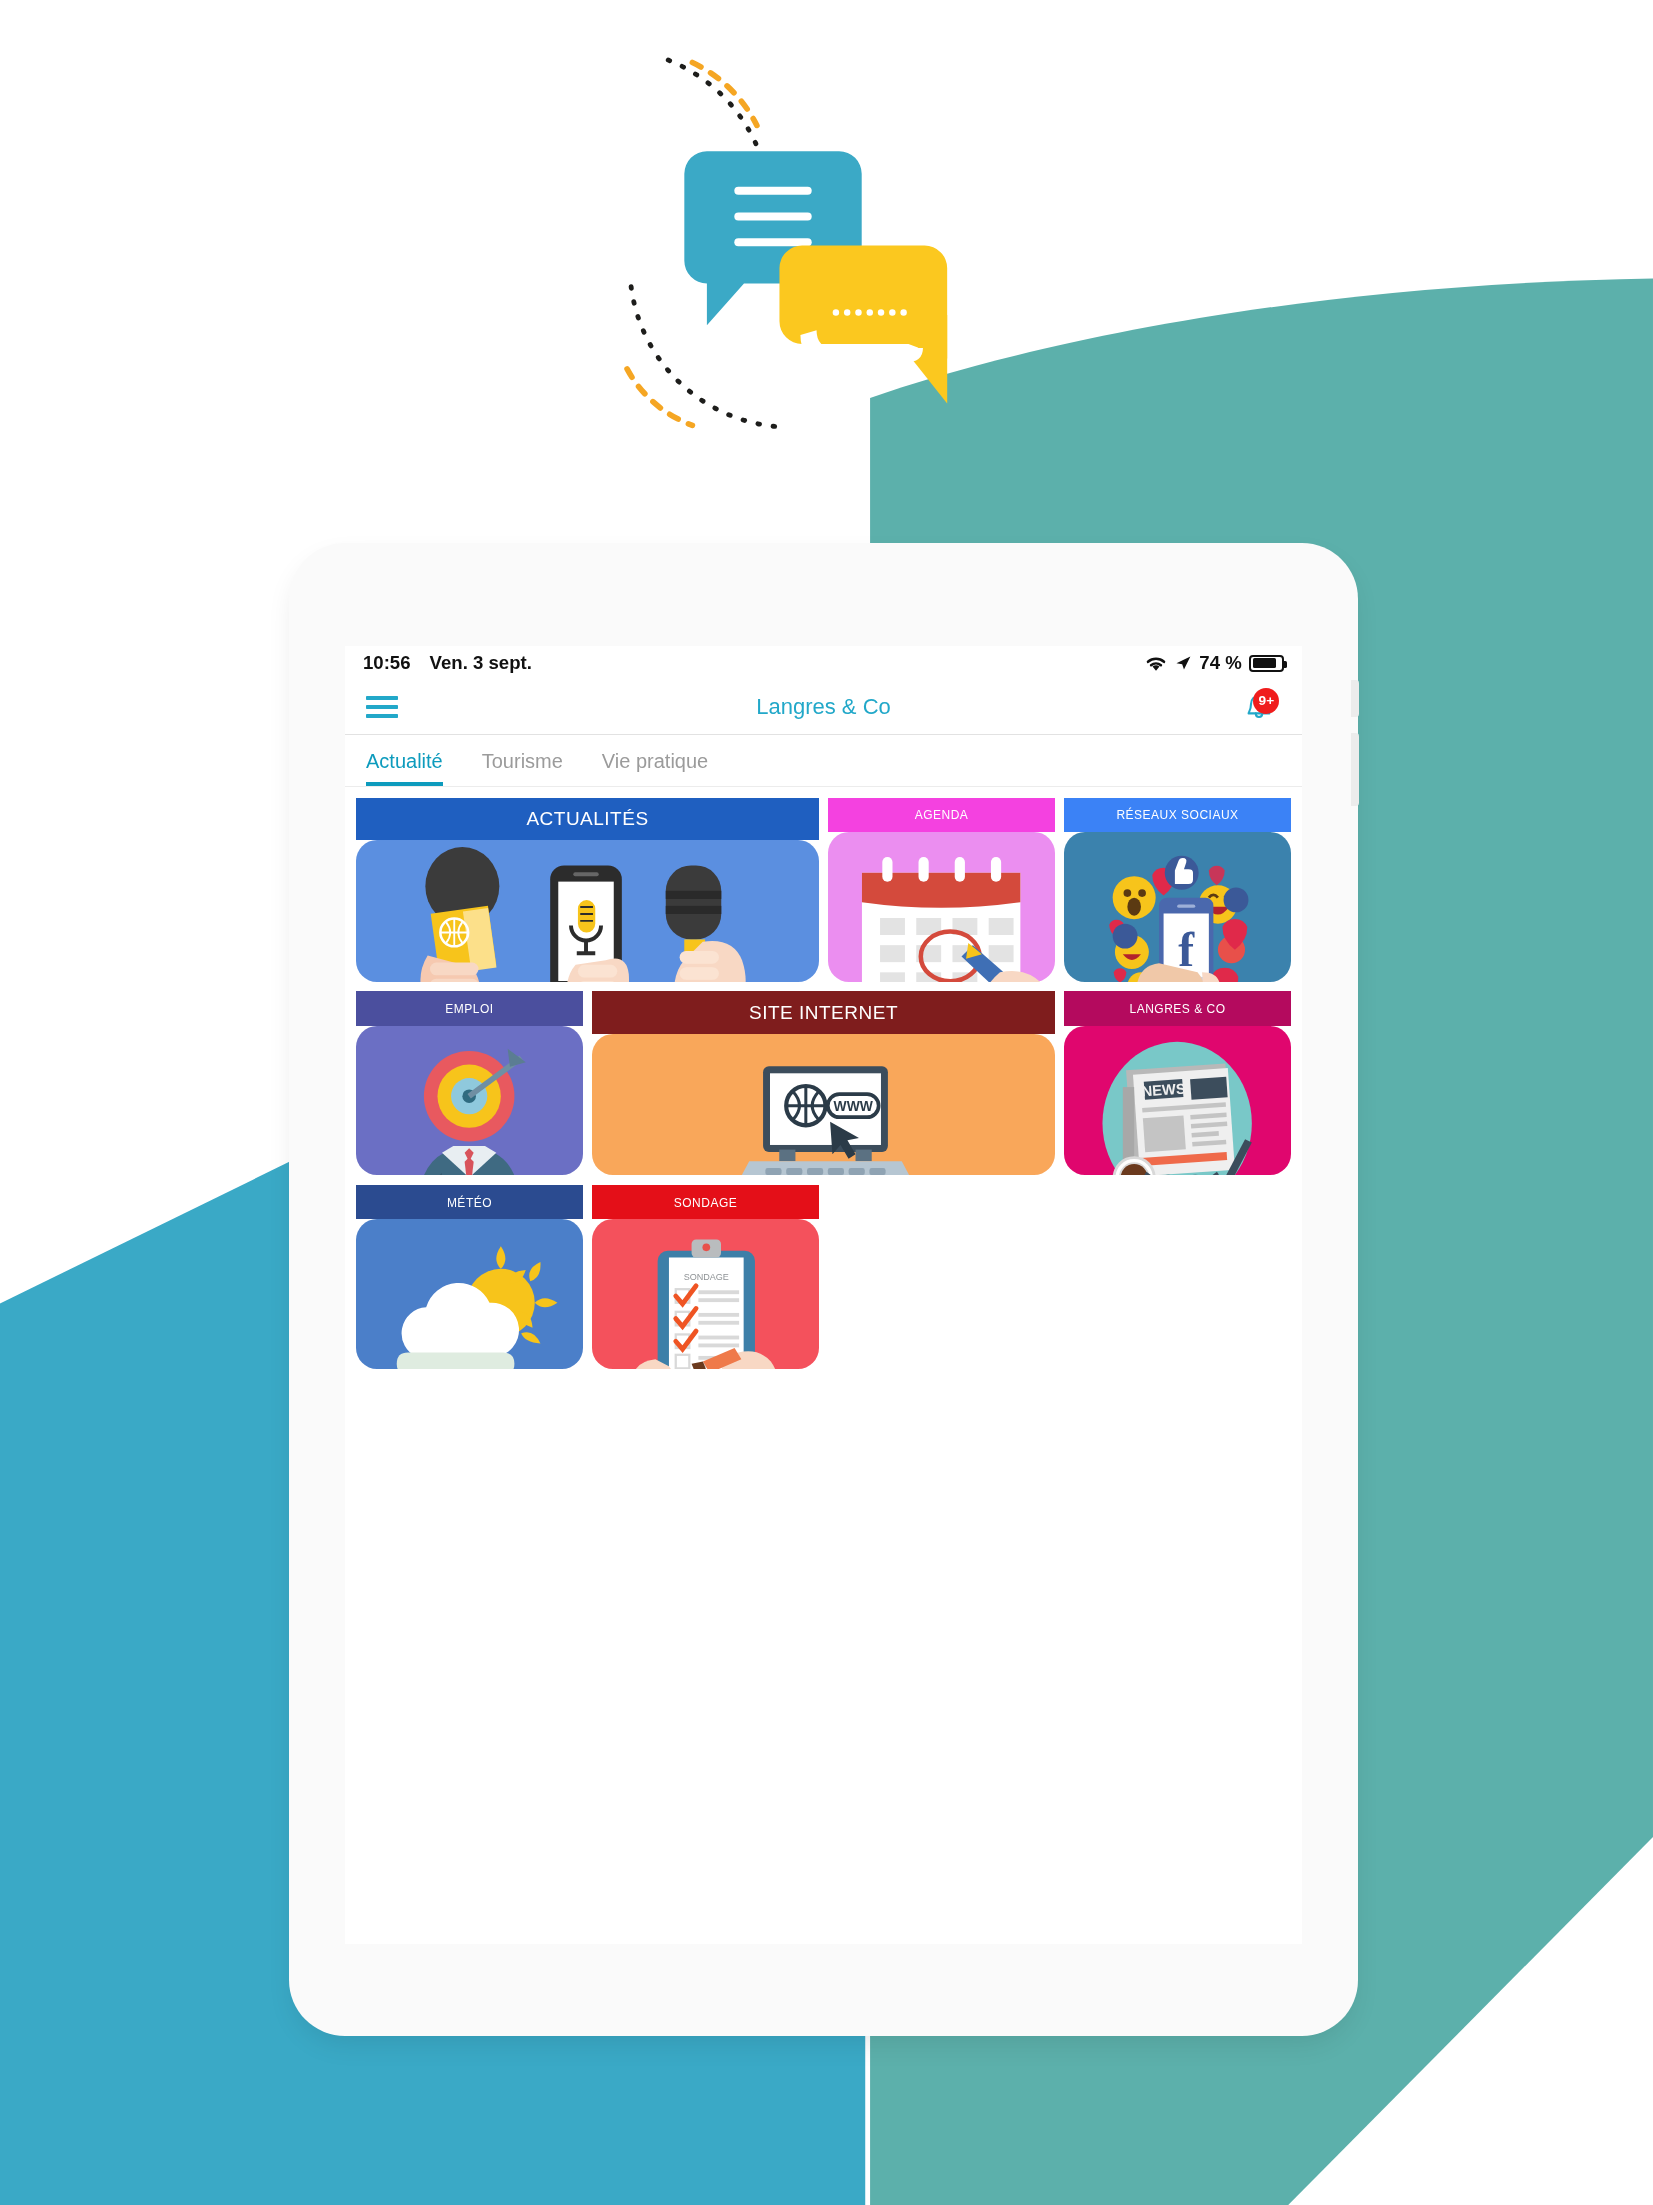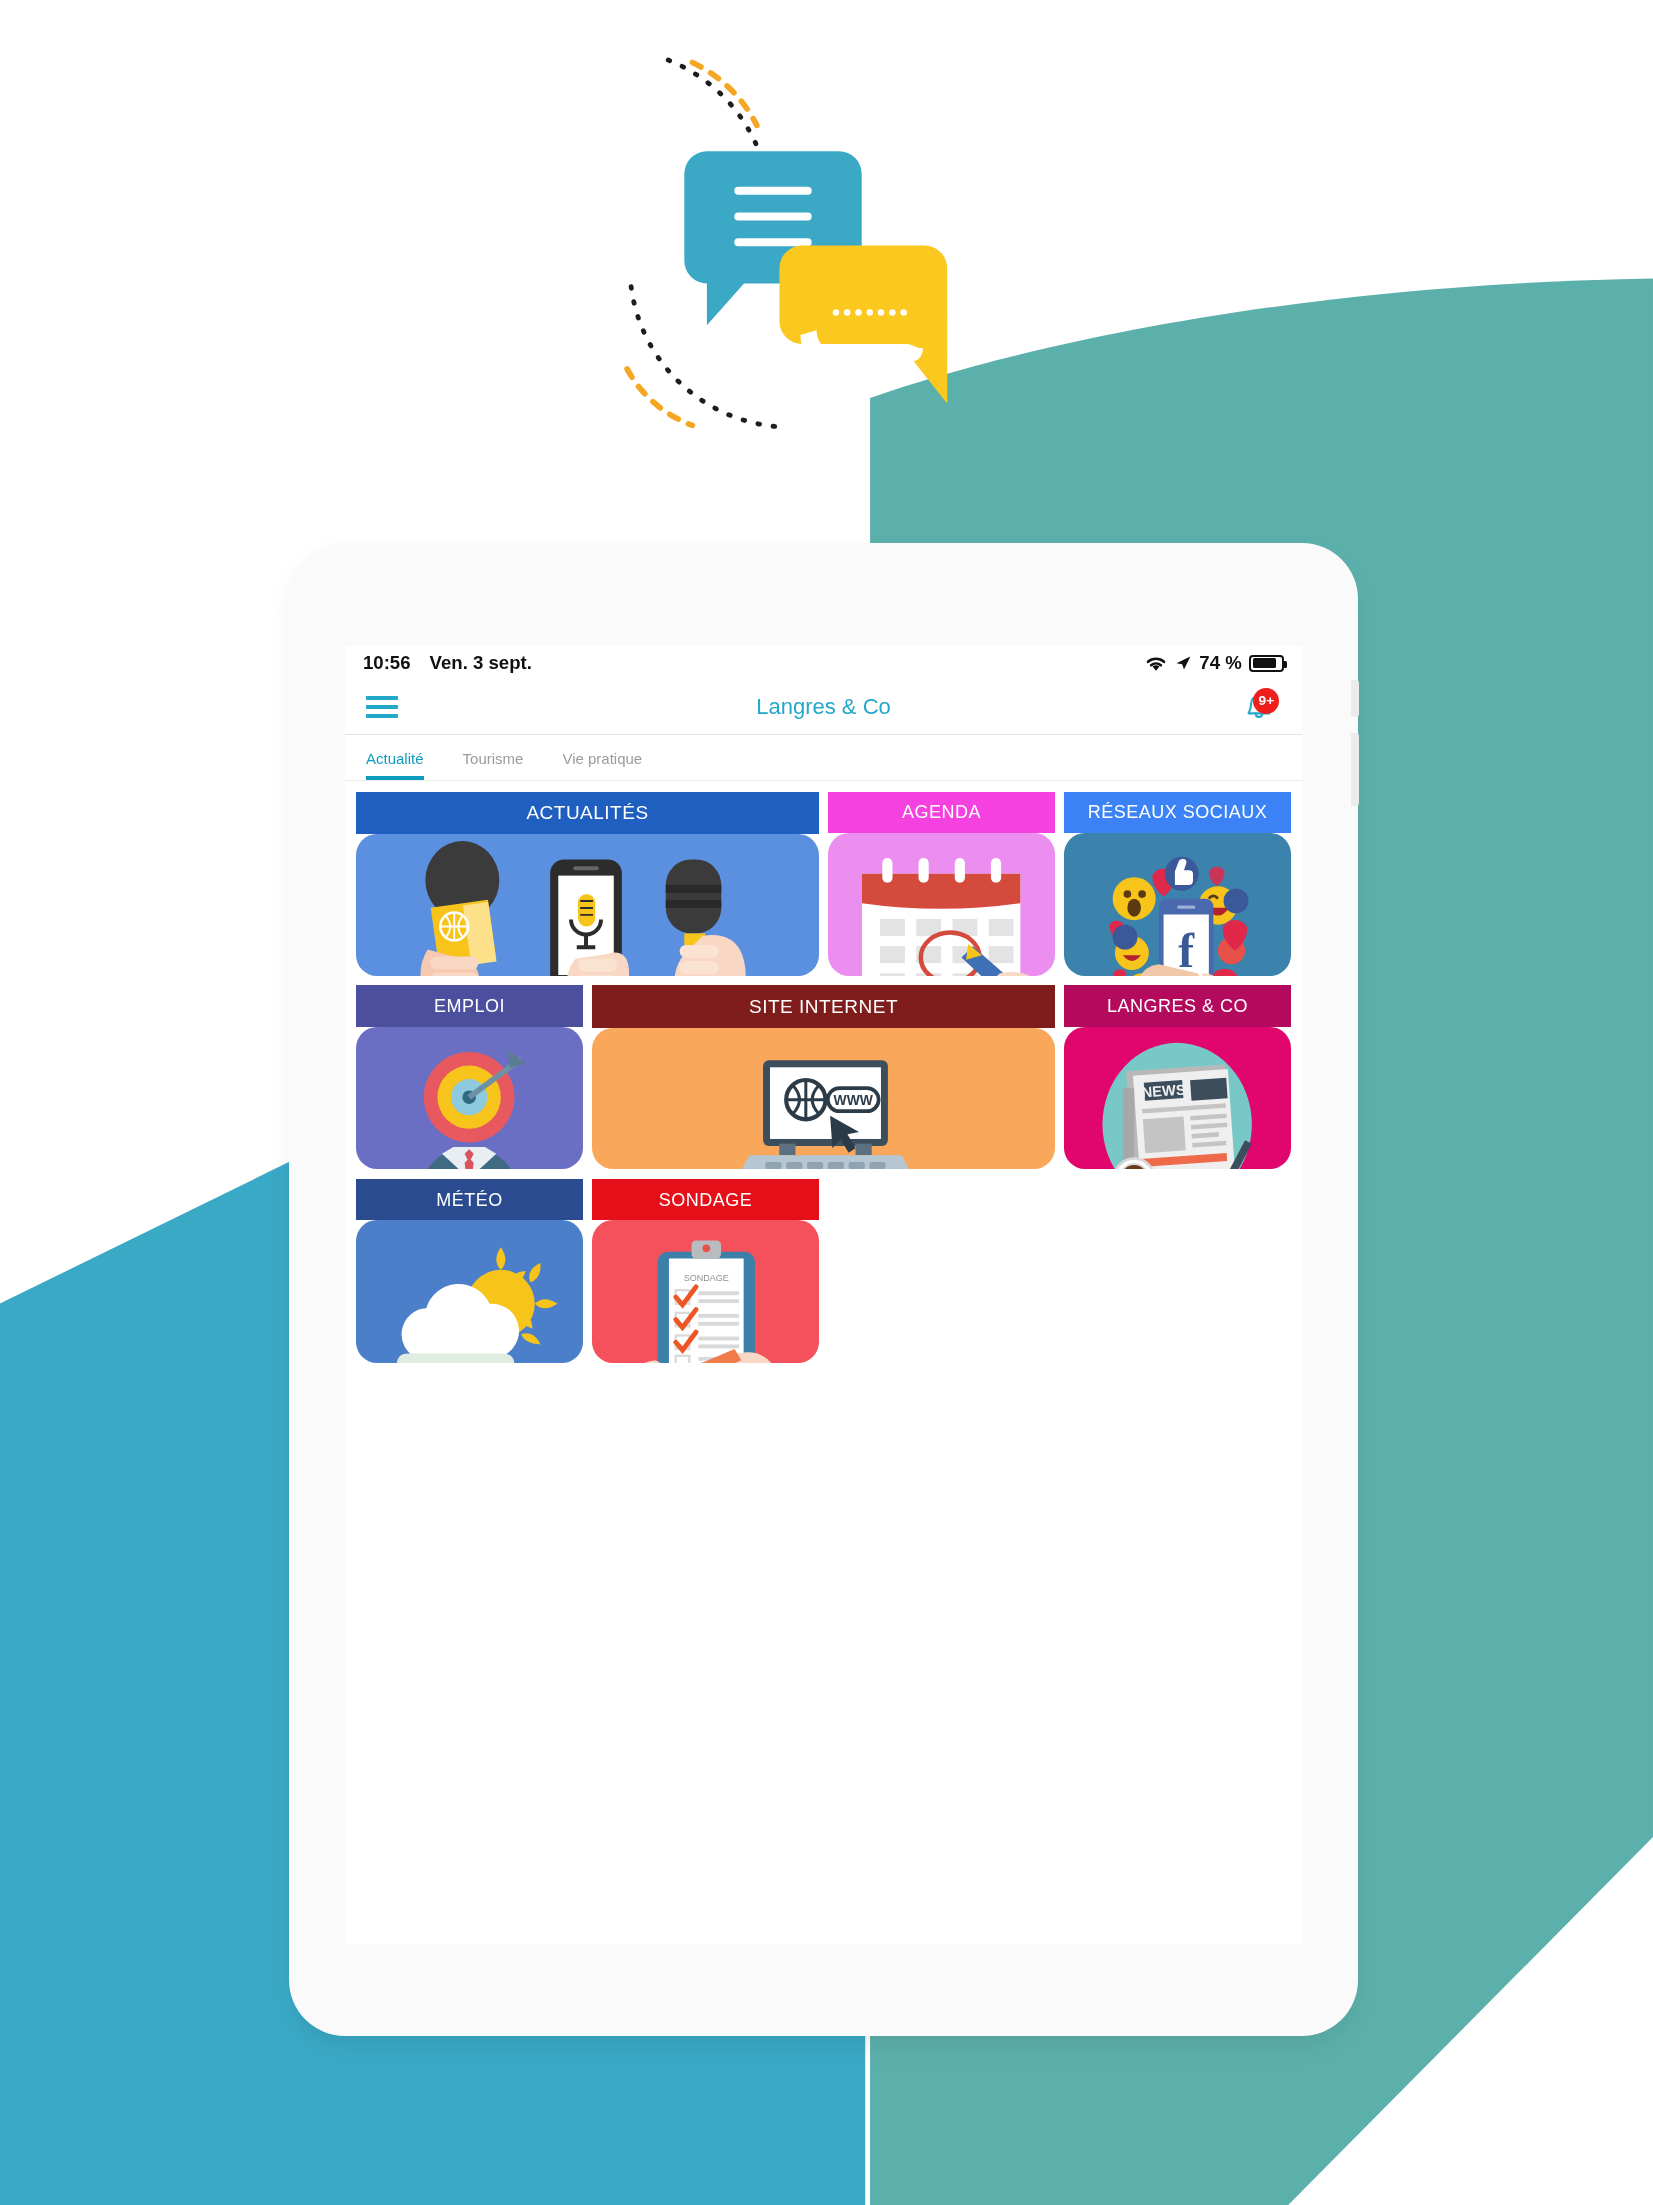--- a/index.html
+++ b/index.html
@@ -89,21 +89,21 @@
     background:#f01d1d; color:#fff; font-size:13.7px; font-weight:bold;
     min-width:26px; height:26px; border-radius:13px;
     display:flex; align-items:center; justify-content:center; padding:0 3.2px;
   }
 
   
   #tabs{ display:flex; gap:0; padding:0 21px; border-bottom:0.8px solid #ececec;
          background:#fff; }
   .tab{
     padding:14.5px 18px 13px 0; margin-right:21px;
-    font-size:15px; color:#9b9b9b; cursor:pointer; position:relative;
+    font-size:20px; color:#9b9b9b; cursor:pointer; position:relative;
   }
   .tab.active{ color:#0d9bbd; }
   .tab.active::after{
     content:""; position:absolute; left:0; right:18px; bottom:-0.8px;
     height:4.8px; background:#0d9bbd;
   }
 
   
   #grid{
     padding:11.3px 11.3px 0 11.3px;
@@ -114,21 +114,21 @@
   .tile{
     position:relative; overflow:hidden; cursor:pointer;
     display:flex; flex-direction:column;
   }
   .tile.span2{ grid-column:span 2; }
   .tile-head{
     flex:0 0 auto; padding:10.5px 6.5px 9.7px;
     text-align:center; color:#fff;
     font-size:19px; letter-spacing:0.5px; white-space:nowrap;
   }
-  .tile.small .tile-head{ font-size:18px; }
+  .tile.small .tile-head{ font-size:12px; }
   .tile-body{ flex:1 1 auto; position:relative; min-height:0;border-radius:21px; }
   .art{ position:absolute; inset:0; }
 
   
   .r1{ height:184px; }
   .r2{ height:184px; }
   .r3{ height:184px; }
 </style>
 </head>
 <body>

